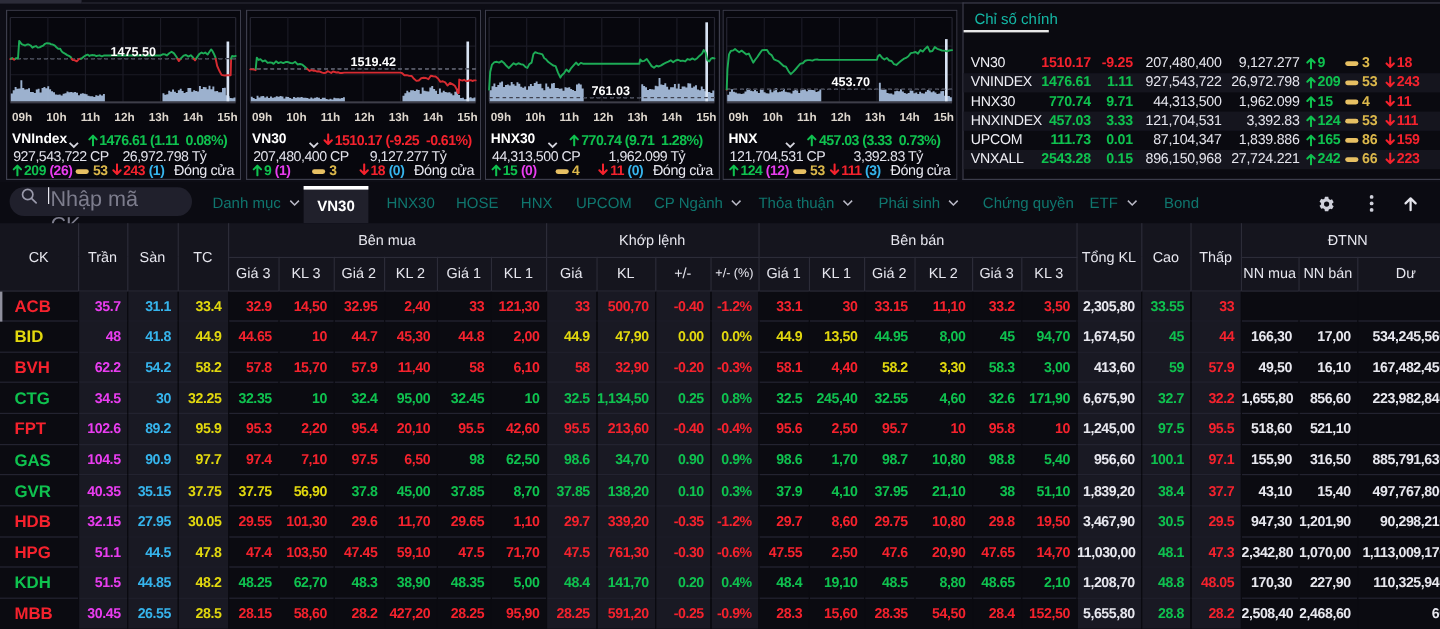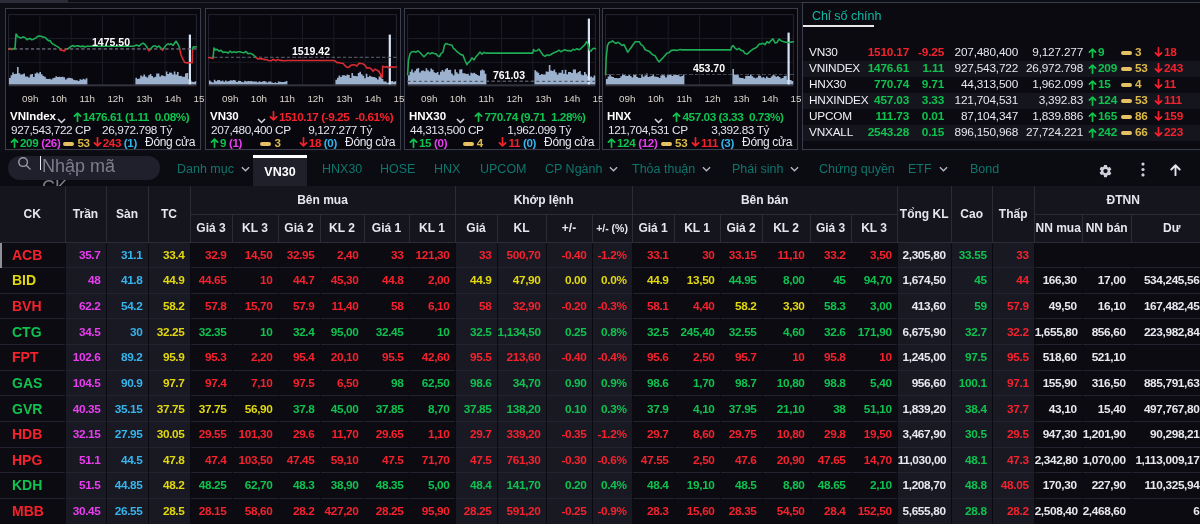--- a/index.html
+++ b/index.html
@@ -4,21 +4,21 @@
 html,body{width:1200px;height:524px;overflow:hidden;background:#0d0d15;font-family:"Liberation Sans",sans-serif;-webkit-font-smoothing:antialiased}
 .wrap{position:relative;width:1200px;height:524px;overflow:hidden}
 .gtx{color:#0fc24f}.rtx{color:#f5222d}.mtx{color:#e93df0}.ctx{color:#36b4ec}.ytx{color:#e2d80e}.wtx{color:#e8e8ef}
 .gtx2{color:#0fc24f}.rtx2{color:#f5222d}
 .aw{vertical-align:-1.5px;margin-right:1px}
 .ysx{color:#dcb84b}
 .dash{display:inline-block;width:11px;height:4px;background:#e7c063;border-radius:2px;margin:0 3px 1px 0;vertical-align:baseline}
 .topstrip1{position:absolute;left:0;top:0;width:68px;height:3px;background:#2c2c39}
 .topstrip2{position:absolute;left:68px;top:2px;right:0;height:1px;background:#282834}
 .pan{position:absolute;top:8px;width:196px;height:142px;background:#07070d}
-.tlab{position:absolute;left:12px;top:85px;width:196px;display:flex;justify-content:space-between;padding:0 3px 0 5px;font-size:9.8px;font-weight:normal;color:#ddd6cd}
+.tlab{position:absolute;left:0;top:85px;width:196px;display:flex;justify-content:space-between;padding:0 3px 0 5px;font-size:9.8px;font-weight:bold;color:#ddd6cd}
 .pl1{position:absolute;left:0;top:101px;width:196px;height:14px;font-size:12.5px;font-weight:bold;color:#fff;white-space:nowrap}
 .pttl{position:absolute;left:5px;top:0.5px;font-size:11.5px}
 .chev{position:absolute;left:52px;top:3.5px}
 .pv{position:absolute;left:56px;top:0.5px;width:140px;text-align:center;font-size:11.8px;letter-spacing:-0.45px}
 .pv.g{color:#0fc24f}.pv.r{color:#f5222d}
 .pl2{position:absolute;left:6px;right:29px;top:115px;height:13px;display:flex;justify-content:space-between;font-size:11.8px;color:#e3e3ec;white-space:nowrap;letter-spacing:-0.4px}
 .pl3{position:absolute;left:5px;right:6px;top:127px;height:14px;display:flex;justify-content:space-between;align-items:center;font-size:11.6px;font-weight:bold;white-space:nowrap;letter-spacing:-0.35px}
 .pl3 .st{display:flex;width:127px;justify-content:space-between;align-items:flex-end}
 .pl3 .dc{color:#e8e8f0;font-weight:normal;font-size:12px}
 .idxpan{position:absolute;left:802px;top:2px;width:398px;height:148px;border:1px solid #3c3d4b;border-right:none;background:#0a0a10}
@@ -47,21 +47,21 @@
 .ic6{left:318px}
 .ic7{left:351px}
 .toolbar{position:absolute;left:0;top:152px;width:1200px;height:34px;background:#0b0b12}
 .search{position:absolute;left:8px;top:4px;width:152px;height:24px;background:#20202c;border-radius:12px;display:flex;align-items:flex-start;padding-left:9px;font-size:18px;color:#7d7d8d}
 .caret{display:inline-block;width:1px;height:14px;background:#e8e8f0;margin:0 1px 0 8px}
 .titem{position:absolute;top:0;height:34px;line-height:34px;font-size:12.5px;color:#0f766e;white-space:nowrap}
 .tchev{vertical-align:1px}
 .tab-active{position:absolute;left:253px;top:3px;width:54px;height:31px;background:#20202b;border-top:3px solid #fff;color:#fff;font-weight:bold;font-size:12.5px;text-align:center;line-height:28px}
 .ticon{position:absolute;top:10px;height:15px}
 .board{position:absolute;left:0;top:186px;width:1212px;table-layout:fixed;border-collapse:collapse;border-spacing:0}
-.board thead th{height:28px;background:#15151e;color:#e6e6ee;font-size:12px;font-weight:bold;border:1px solid #2c2c38;border-top:none}
+.board thead th{height:28px;background:#15151e;color:#e6e6ee;font-size:12px;font-weight:normal;border:1px solid #2c2c38;border-top:none}
 .board thead .hck{border-left:none}
 .board thead .pcs{font-size:10.5px}
 .board tbody td{height:25.64px;font-size:11.8px;font-weight:bold;text-align:right;padding-right:5px;letter-spacing:-0.35px;border-right:1px solid #0a0a10;border-top:1px solid #232330;white-space:nowrap;overflow:hidden}
 .board tbody td.ck{text-align:left;padding-left:12px;font-size:14px;letter-spacing:0}
 .board tbody td.du{padding-right:6px}
 .board tbody td:nth-child(1),.board tbody td:nth-child(5),.board tbody td:nth-child(6),.board tbody td:nth-child(7),.board tbody td:nth-child(8),.board tbody td:nth-child(9),.board tbody td:nth-child(10),.board tbody td:nth-child(15),.board tbody td:nth-child(16),.board tbody td:nth-child(17),.board tbody td:nth-child(18),.board tbody td:nth-child(19),.board tbody td:nth-child(20),.board tbody td:nth-child(24),.board tbody td:nth-child(25),.board tbody td:nth-child(26){background:#0b0b11}
 .board tbody td:nth-child(2),.board tbody td:nth-child(3),.board tbody td:nth-child(4),.board tbody td:nth-child(11),.board tbody td:nth-child(12),.board tbody td:nth-child(13),.board tbody td:nth-child(14),.board tbody td:nth-child(21),.board tbody td:nth-child(22),.board tbody td:nth-child(23){background:#191923}
 </style></head><body>
 <div class="wrap">
     <div class="topstrip1"></div>

